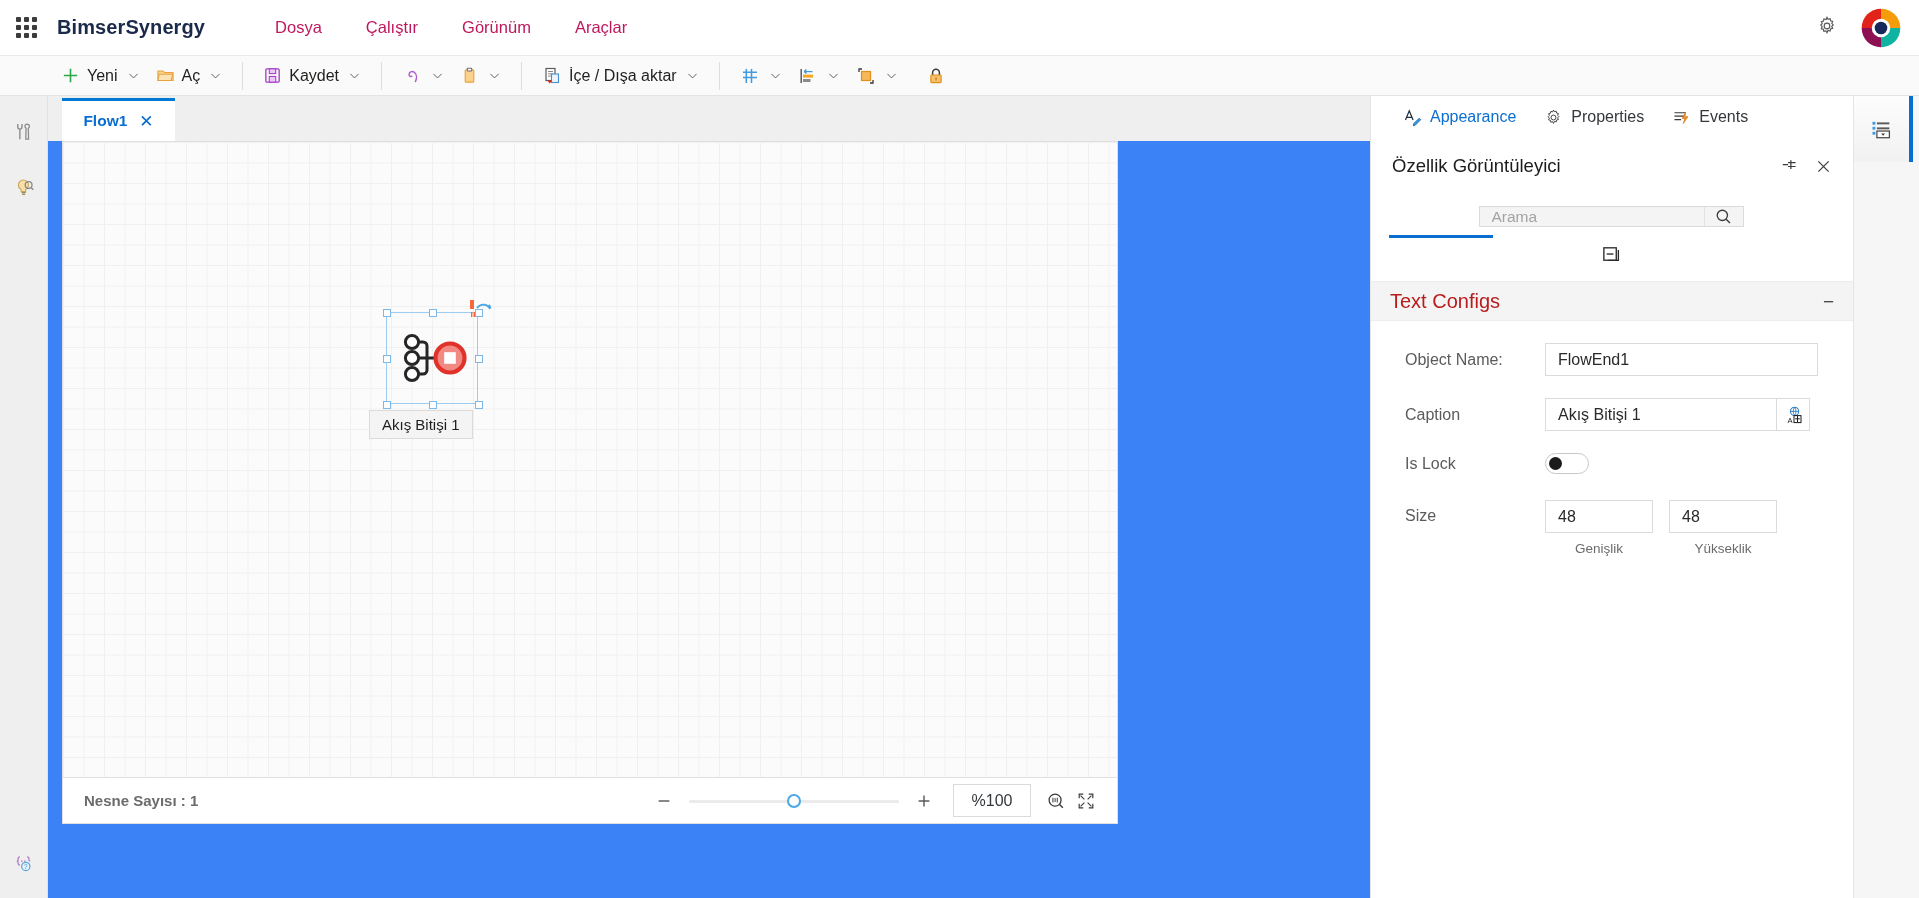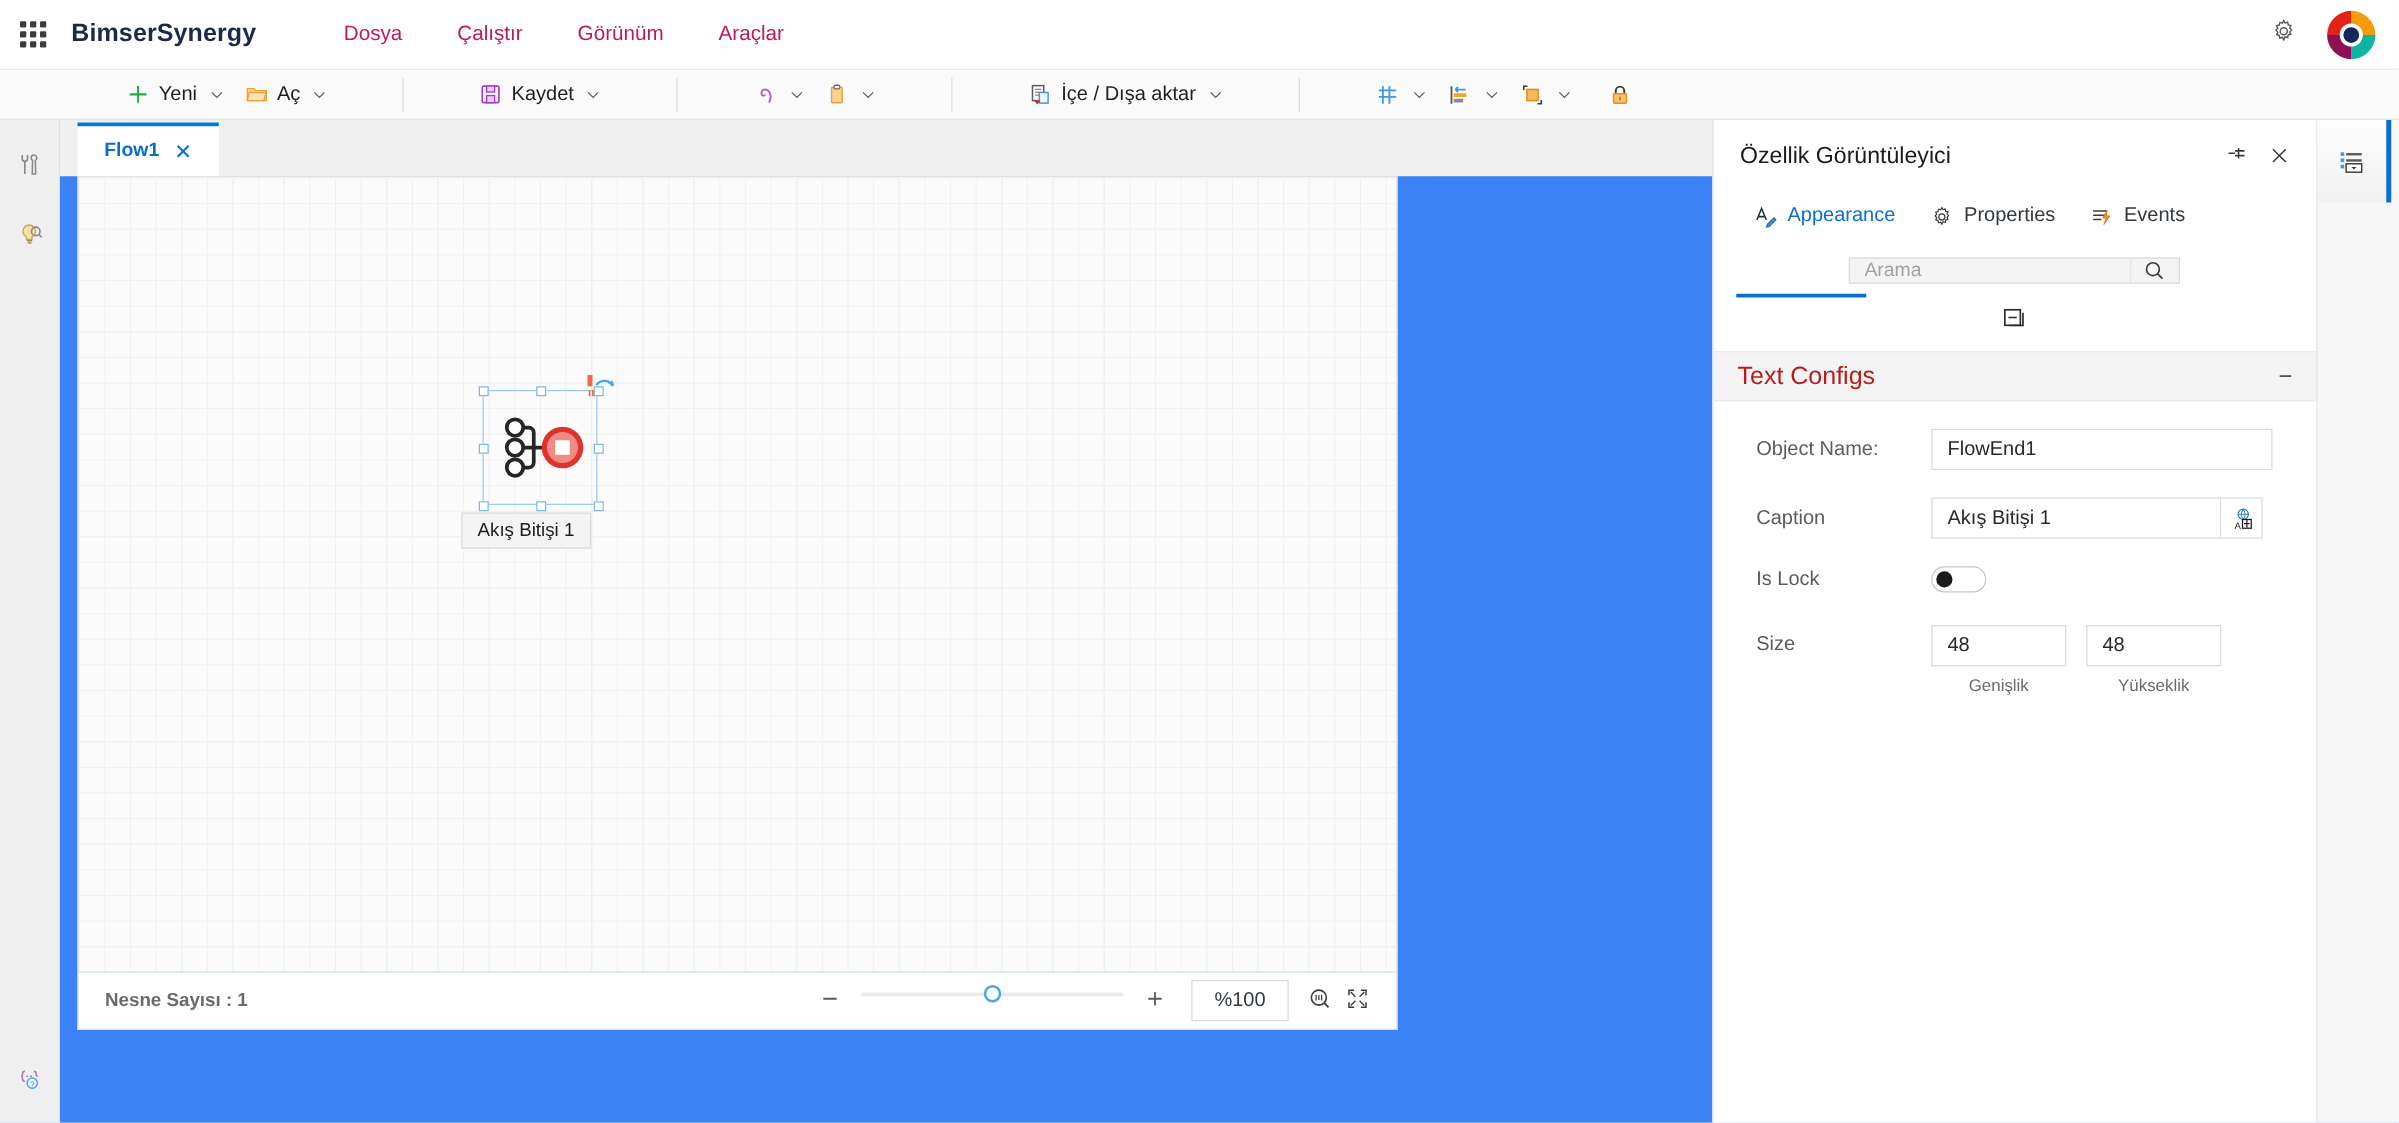--- a/index.html
+++ b/index.html
@@ -32,21 +32,21 @@
     font-size: 16.5px; color: #be185d; padding: 6px 22px; cursor: pointer; white-space: nowrap;
   }
   #topbar-right { margin-left: auto; display: flex; align-items: center; gap: 22px; padding-right: 17px; }
   #gear-btn { cursor: pointer; opacity: .85; }
   #avatar { width: 42px; height: 42px; cursor: pointer; }
 
   
   #toolbar {
     position: absolute; left: 0; top: 55px; width: 1919px; height: 41px;
     background: #fafafa; border-top: 1px solid #eceaea; border-bottom: 1px solid #e6e4e4;
-    display: flex; align-items: center; gap: 40px;
+    display: flex; align-items: center;
   }
   .tb-group { display: flex; align-items: center; height: 100%; }
   .tb-sep { width: 1px; height: 28px; background: #e0dedd; margin: 0 12px; flex: 0 0 auto; }
   .tb-btn {
     display: flex; align-items: center; gap: 7px;
     height: 30px; padding: 0 8px; cursor: pointer; border-radius: 3px;
     font-size: 16px; color: #201f1e; white-space: nowrap;
   }
   .tb-label { font-size: 16px; color: #201f1e; }
   .caret { display:inline-block; margin-left: 2px; }
@@ -112,21 +112,21 @@
   }
   #rotate-handle { position: absolute; left: 76px; top: -16px; }
 
   
   #canvas-footer {
     position: absolute; left: 14px; top: 682px; width: 1056px; height: 46px;
     background: #ffffff; border: 1px solid #e2e0df; border-top: none;
     display: flex; align-items: center;
   }
   #obj-count { font-size: 15px; font-weight: bold; color: #6b6b6b; margin-left: 21px; white-space: nowrap; }
-  #zoom-controls { margin-left: auto; display: flex; gap: 0; padding-right: 16px; }
+  #zoom-controls { margin-left: auto; display: flex; align-items: center; gap: 0; padding-right: 16px; }
   .zbtn { width: 30px; height: 30px; display:flex; align-items:center; justify-content:center; cursor:pointer; color:#4a4a4a; font-size:21px; }
   #zslider { position: relative; width: 210px; height: 22px; margin: 0 10px; cursor: pointer; }
   #zslider .track { position:absolute; left:0; top:10px; width:100%; height:3px; background:#eceaea; border-radius:2px; }
   #zslider .thumb { position:absolute; left:50%; top:4px; margin-left:-7px; width:14px; height:14px; border-radius:50%; background:#ffffff; border:2.4px solid #4aa8e8; }
   #zoom-value {
     width: 78px; height: 33px; border: 1px solid #dcdada; background:#fff;
     display:flex; align-items:center; justify-content:center;
     font-size: 16px; color: #33383d; margin-left: 14px; margin-right: 10px; cursor: text;
   }
 
@@ -462,57 +462,57 @@
         <svg width="20" height="20" viewBox="0 0 22 22">
           <path d="M3.5 8V3.5H8M14 3.5h4.5V8M18.5 14v4.5H14M8 18.5H3.5V14" stroke="#3a3a3a" stroke-width="1.3" fill="none"></path>
           <path d="M5 5l4.2 4.2M17 5l-4.2 4.2M17 17l-4.2-4.2M5 17l4.2-4.2" stroke="#3a3a3a" stroke-width="1.2"></path>
         </svg>
       </div>
     </div>
   </div>
 </div>
 
 <div id="proppanel">
+  <div id="prop-tabs">
+    <div class="ptab active">
+      <svg width="19" height="19" viewBox="0 0 20 20">
+        <path d="M2.6 12.6L6.6 3l4 9.6M4 9.8h5.2" stroke="#1f2d3d" stroke-width="1.3" fill="none"></path>
+        <path d="M11.4 16.4l5.6-5.6 1.6 1.6-5.6 5.6-2.2.6z" fill="#3f9ae0" stroke="#1c6ea8" stroke-width="1"></path>
+      </svg>
+      <span>Appearance</span>
+    </div>
+    <div class="ptab">
+      <svg width="19" height="19" viewBox="0 0 24 24" fill="none" stroke="#3b3b3b" stroke-width="1.2">
+        <circle cx="12" cy="12" r="3.1"></circle>
+        <path d="M12 2.6l1.1 2.1 2.3-.6.5 2.3 2.3.6-1 2.1 1.6 1.7-1.6 1.7 1 2.1-2.3.6-.5 2.3-2.3-.6L12 19.4l-1.1-2.1-2.3.6-.5-2.3-2.3-.6 1-2.1L5.2 11l1.6-1.7-1-2.1 2.3-.6.5-2.3 2.3.6z"></path>
+      </svg>
+      <span>Properties</span>
+    </div>
+    <div class="ptab">
+      <svg width="19" height="19" viewBox="0 0 20 20">
+        <path d="M2.6 5h12M2.6 8.6h10M2.6 12.2h7" stroke="#3b3b3b" stroke-width="1.3"></path>
+        <path d="M14.2 4.4l-3.4 6.6h2.8l-1.8 5.4 5-7.2h-3z" fill="#f2922e" stroke="#d87b18" stroke-width=".8"></path>
+      </svg>
+      <span>Events</span>
+    </div>
+  </div>
+
   <div id="prop-header">
     <div id="prop-title">Özellik Görüntüleyici</div>
     <div id="prop-header-actions">
       <div class="hdr-icon">
         <svg width="19" height="19" viewBox="0 0 20 20">
           <path d="M12.5 3.5v9M9.5 6h8M9.5 10h8M4 8h5.5" stroke="#3b3b3b" stroke-width="1.3" fill="none"></path>
         </svg>
       </div>
       <div class="hdr-icon">
         <svg width="19" height="19" viewBox="0 0 20 20">
             <path d="M4.6 4.6l10.8 10.8M15.4 4.6L4.6 15.4" stroke="#3b3b3b" stroke-width="1.3"></path>
           </svg>
       </div>
-    </div>
-  </div>
-
-  <div id="prop-tabs">
-    <div class="ptab active">
-      <svg width="19" height="19" viewBox="0 0 20 20">
-        <path d="M2.6 12.6L6.6 3l4 9.6M4 9.8h5.2" stroke="#1f2d3d" stroke-width="1.3" fill="none"></path>
-        <path d="M11.4 16.4l5.6-5.6 1.6 1.6-5.6 5.6-2.2.6z" fill="#3f9ae0" stroke="#1c6ea8" stroke-width="1"></path>
-      </svg>
-      <span>Appearance</span>
-    </div>
-    <div class="ptab">
-      <svg width="19" height="19" viewBox="0 0 24 24" fill="none" stroke="#3b3b3b" stroke-width="1.2">
-        <circle cx="12" cy="12" r="3.1"></circle>
-        <path d="M12 2.6l1.1 2.1 2.3-.6.5 2.3 2.3.6-1 2.1 1.6 1.7-1.6 1.7 1 2.1-2.3.6-.5 2.3-2.3-.6L12 19.4l-1.1-2.1-2.3.6-.5-2.3-2.3-.6 1-2.1L5.2 11l1.6-1.7-1-2.1 2.3-.6.5-2.3 2.3.6z"></path>
-      </svg>
-      <span>Properties</span>
-    </div>
-    <div class="ptab">
-      <svg width="19" height="19" viewBox="0 0 20 20">
-        <path d="M2.6 5h12M2.6 8.6h10M2.6 12.2h7" stroke="#3b3b3b" stroke-width="1.3"></path>
-        <path d="M14.2 4.4l-3.4 6.6h2.8l-1.8 5.4 5-7.2h-3z" fill="#f2922e" stroke="#d87b18" stroke-width=".8"></path>
-      </svg>
-      <span>Events</span>
     </div>
   </div>
   <div id="tabs-underline"></div>
 
   <div id="search-row">
     <div id="search-wrap">
       <input id="search-input" type="text" value="" placeholder="Arama" style="">
       <div id="search-go">
         <svg width="19" height="19" viewBox="0 0 20 20">
           <circle cx="8.8" cy="8.8" r="5.4" fill="none" stroke="#3b3b3b" stroke-width="1.4"></circle>

